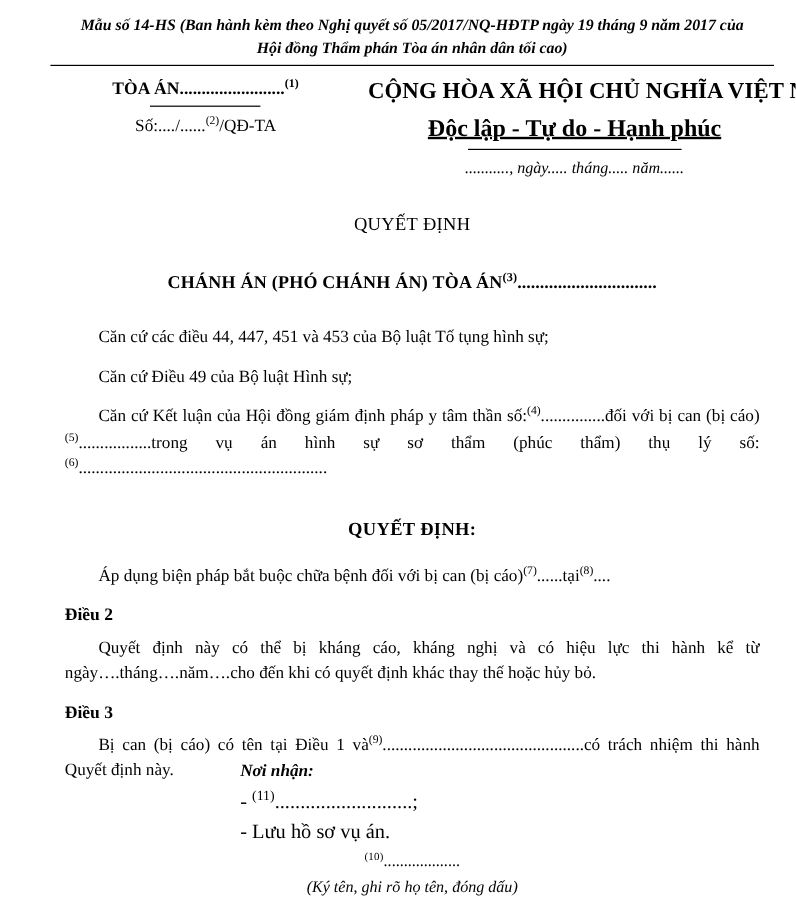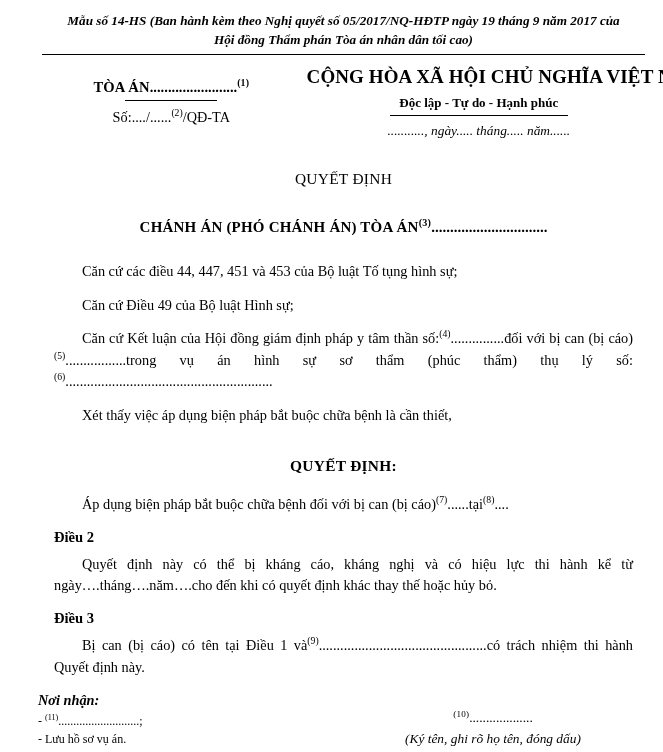--- a/index.html
+++ b/index.html
@@ -39,21 +39,21 @@
 
   .top-rule {
     border: 0;
     border-top: 1.6px solid #000;
     margin: 5px 12px 9px 12px;
   }
 
   
   .masthead {
     display: flex;
-    align-items: center;
+    align-items: flex-start;
     padding: 0 6px;
   }
   .mast-left {
     width: 44%;
     text-align: center;
     padding-top: 1px;
   }
   .mast-right {
     width: 56%;
     text-align: center;
@@ -75,23 +75,24 @@
     white-space: nowrap;
   }
   .nation {
     font-weight: bold;
     font-size: 19px;
     letter-spacing: .1px;
     white-space: nowrap;
   }
   .motto {
     font-weight: bold;
-    font-size: 13px;
+    font-size: 20px;
     margin-top: 5px;
     white-space: nowrap;
+    text-decoration: underline;
   }
   .mid-rule {
     width: 178px;
     border: 0;
     border-top: 1.5px solid #000;
     margin: 3px auto 6px auto;
   }
   .date-line {
     font-style: italic;
     font-size: 13.4px;
@@ -154,39 +155,40 @@
   }
   .dots { letter-spacing: 0; }
 
   
   .footer {
     position: absolute;
     left: 18px;
     right: 18px;
     bottom: 4px;
     display: flex;
-    align-items: flex-end;
+    align-items: center;
+    flex-direction: column;
   }
   .foot-left {
     width: 47%;
     padding-left: 8px;
   }
   .foot-right {
     width: 53%;
     text-align: center;
     padding-top: 3px;
   }
   .noi-nhan {
     font-weight: bold;
     font-style: italic;
     font-size: 14.3px;
     margin-bottom: 2px;
   }
   .recip {
-    font-size: 12px;
+    font-size: 17px;
     line-height: 1.5;
   }
   .sig-ref {
     font-size: 13.4px;
     letter-spacing: .2px;
   }
   .sig-note {
     font-style: italic;
     font-size: 13.4px;
     margin-top: 4px;
@@ -226,21 +228,20 @@
   <div class="signer-title"><span>CHÁNH ÁN (PHÓ CHÁNH ÁN) TÒA ÁN</span><sup>(3)</sup><span class="dots">...............................</span></div>
 
   <div class="body-block">
 
     <p class="para">Căn cứ các điều 44, 447, 451 và 453 của Bộ luật Tố tụng hình sự;</p>
 
     <p class="para">Căn cứ Điều 49 của Bộ luật Hình sự;</p>
 
     <p class="para"><span>Căn cứ Kết luận của Hội đồng giám định pháp y tâm thần số:</span><sup>(4)</sup><span>...............đối với bị can (bị cáo)</span><sup>(5)</sup><span>.................trong vụ án hình sự sơ thẩm (phúc thẩm) thụ lý số:</span><sup>(6)</sup><span>..........................................................</span></p>
 
-    <p class="para">Xét thấy việc áp dụng biện pháp bắt buộc chữa bệnh là cần thiết,</p>
 
     <div class="decision-head">QUYẾT ĐỊNH:</div>
 
     <p class="para"><span>Áp dụng biện pháp bắt buộc chữa bệnh đối với bị can (bị cáo)</span><sup>(7)</sup><span>......tại</span><sup>(8)</sup><span>....</span></p>
 
     <div class="article">Điều 2</div>
     <p class="para">Quyết định này có thể bị kháng cáo, kháng nghị và có hiệu lực thi hành kể từ ngày….tháng….năm….cho đến khi có quyết định khác thay thế hoặc hủy bỏ.</p>
 
     <div class="article">Điều 3</div>
     <p class="para"><span>Bị can (bị cáo) có tên tại Điều 1 và</span><sup>(9)</sup><span>...............................................có trách nhiệm thi hành Quyết định này.</span></p>

